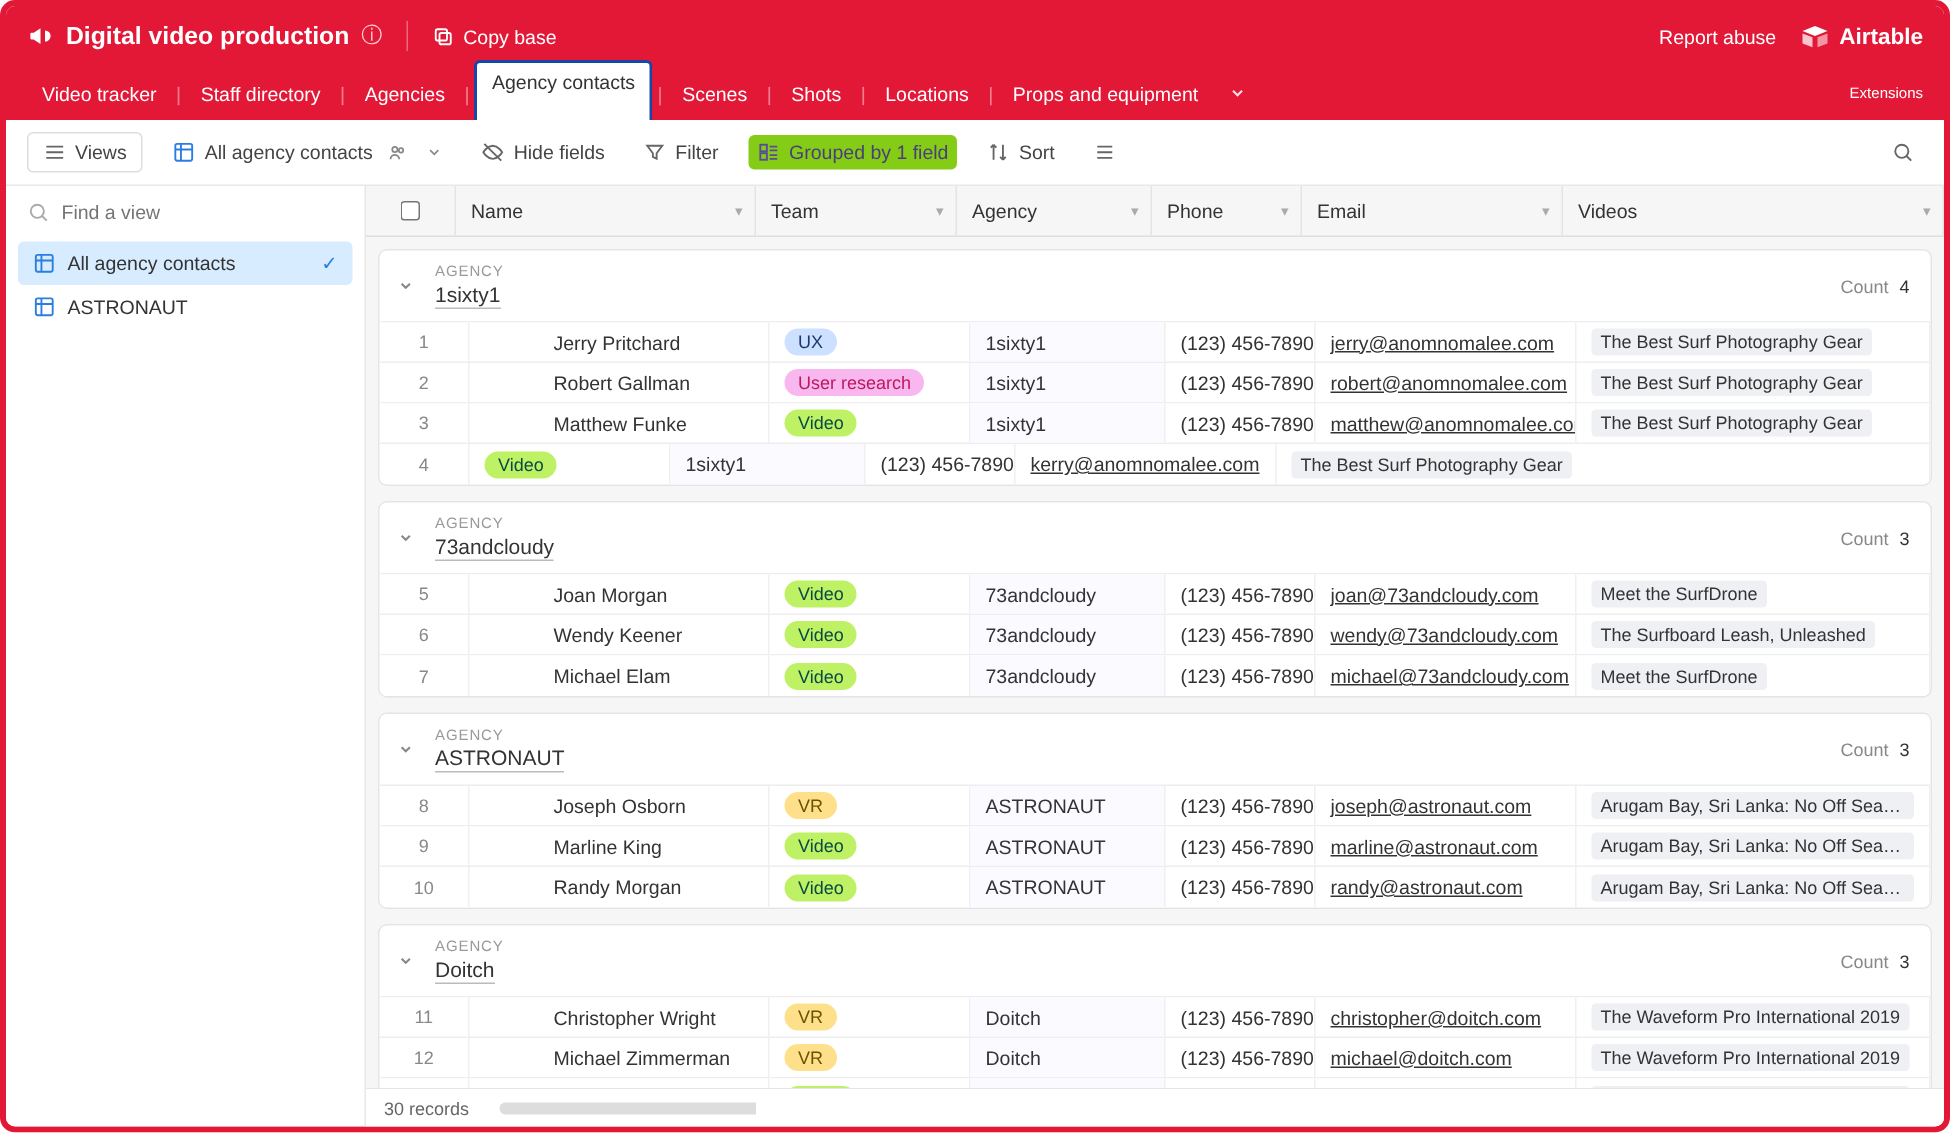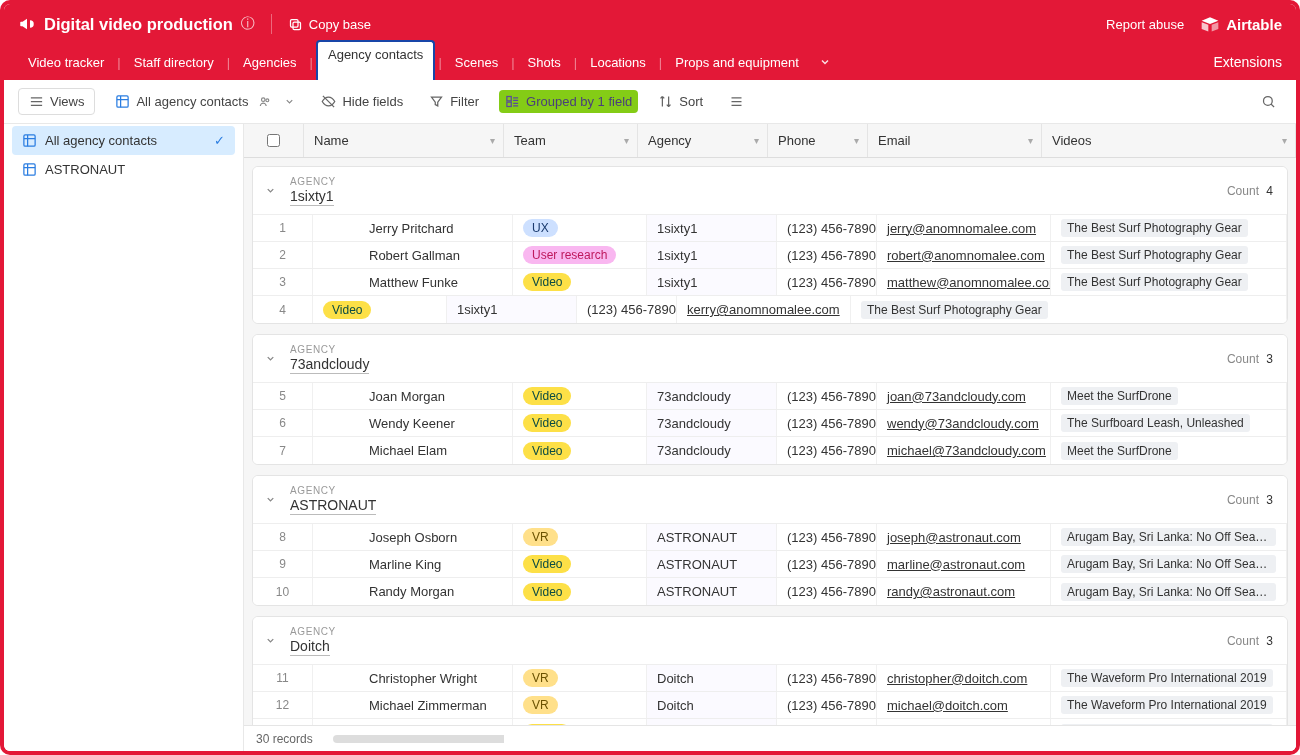--- a/index.html
+++ b/index.html
@@ -13,21 +13,21 @@
 .header .copy { display:flex; align-items:center; font-size:13px; cursor:pointer; }
 .header .spacer { flex:1; }
 .header .report { font-size:13px; margin-right:16px; cursor:pointer; }
 .header .brand { display:flex; align-items:center; font-weight:600; font-size:15px; }
 .nav { background:#e31837; color:#fff; height:36px; display:flex; align-items:center; padding: 0 14px; gap: 4px; }
 .nav .tab { padding: 6px 10px; font-size:13px; cursor:pointer; border-radius:4px 4px 0 0; }
 .nav .tab.active { background:#fff; color:#333; border:2px solid #1845a8; border-bottom:none; padding:5px 10px 23px; }
 .nav .sep { color: rgba(255,255,255,.45); margin:0 3px; }
 .nav .chev { color:#fff; opacity:.85; padding:0 6px; cursor:pointer; }
 .nav .spacer { flex:1; }
-.nav .ext { font-size:14px; cursor:pointer; }
+.nav .ext { font-size:10px; cursor:pointer; }
 .toolbar { height:44px; border-bottom:1px solid #e8e8e8; display:flex; align-items:center; padding: 0 14px; gap: 14px; background:#fff; }
 .tbtn { display:flex; align-items:center; gap:6px; font-size:13px; color:#444; cursor:pointer; padding:4px 6px; border-radius:4px; }
 .tbtn.views { border:1px solid #ddd; padding:5px 10px; }
 .tbtn.grouped { background:#84cc16; color:#4a3f7a; }
 .toolbar .spacer { flex:1; }
 .body { flex:1; display:flex; min-height:0; }
 .sidebar { width:240px; border-right:1px solid #e8e8e8; display:flex; flex-direction:column; background:#fff; }
 .search { display:flex; align-items:center; gap:8px; padding:10px 14px; color:#888; }
 .search input { border:none; outline:none; font-size:13px; flex:1; color:#333; }
 .viewlist { padding: 2px 8px; }
@@ -56,21 +56,21 @@
 .ghdr .count b { color:#333; font-weight:500; margin-left:4px; }
 .row { display:flex; height:27px; border-bottom:1px solid #eee; align-items:stretch; background:#fff; }
 .row:last-child { border-bottom:none; }
 .row .cell { border-right:1px solid #f0f0f0; display:flex; align-items:center; padding:0 10px; font-size:13px; overflow:hidden; white-space:nowrap; }
 .row .rownum-col { color:#888; justify-content:center; font-size:12px; }
 .row .name-col { padding-left: 56px; }
 .row .agency-col { background:#fbfaff; }
 .pill { border-radius:10px; padding:2px 9px; font-size:12px; display:inline-block; }
 .pill-ux { background:#cde0ff; color:#1a3a6e; }
 .pill-user-research { background:#f9b7f0; color:#be185d; }
-.pill-video { background:#fde047; color:#0a4a43; }
+.pill-video { background:#bef264; color:#0a4a43; }
 .pill-vr { background:#ffe08a; color:#6b5200; }
 .chip { background:#eef0f3; border-radius:3px; padding:2px 6px; font-size:12px; color:#333; display:inline-block; max-width:100%; overflow:hidden; text-overflow:ellipsis; }
 .email { text-decoration: underline; color:#333; }
 .footer { height:26px; background:#fff; border-top:1px solid #e5e5e5; display:flex; align-items:center; padding:0 12px; font-size:12px; color:#666; }
 .footer .scrub { flex:1; height:8px; margin-left:20px; background:linear-gradient(to right,#ddd 0,#ddd 18%,transparent 18%); border-radius:4px; }
 svg { display:block; }
 .ico { width:15px; height:15px; }
 </style>
 </head>
 <body>
@@ -191,20 +191,27 @@
       <svg class="ico" viewBox="0 0 24 24" fill="none" stroke="#666" stroke-width="2">
           <circle cx="11" cy="11" r="7"></circle>
           <path d="M21 21l-5-5"></path>
         </svg>
     </div>
   </div>
 
   <div class="body">
 
     <div class="sidebar">
+      <div class="search">
+        <svg class="ico" viewBox="0 0 24 24" fill="none" stroke="#aaa" stroke-width="2">
+            <circle cx="11" cy="11" r="7"></circle>
+            <path d="M21 21l-5-5"></path>
+          </svg>
+        <input placeholder="Find a view" style="">
+      </div>
       <div class="viewlist" id="viewlist">
           <div class="viewitem active">
             <svg class="ico" viewBox="0 0 24 24" fill="none" stroke="#2a7de1" stroke-width="2">
               <rect x="3" y="3" width="18" height="18" rx="2"></rect>
               <path d="M3 9h18M9 3v18"></path>
             </svg>
             <span>All agency contacts</span>
             <span class="check">✓</span>
           </div>
           <div class="viewitem">

